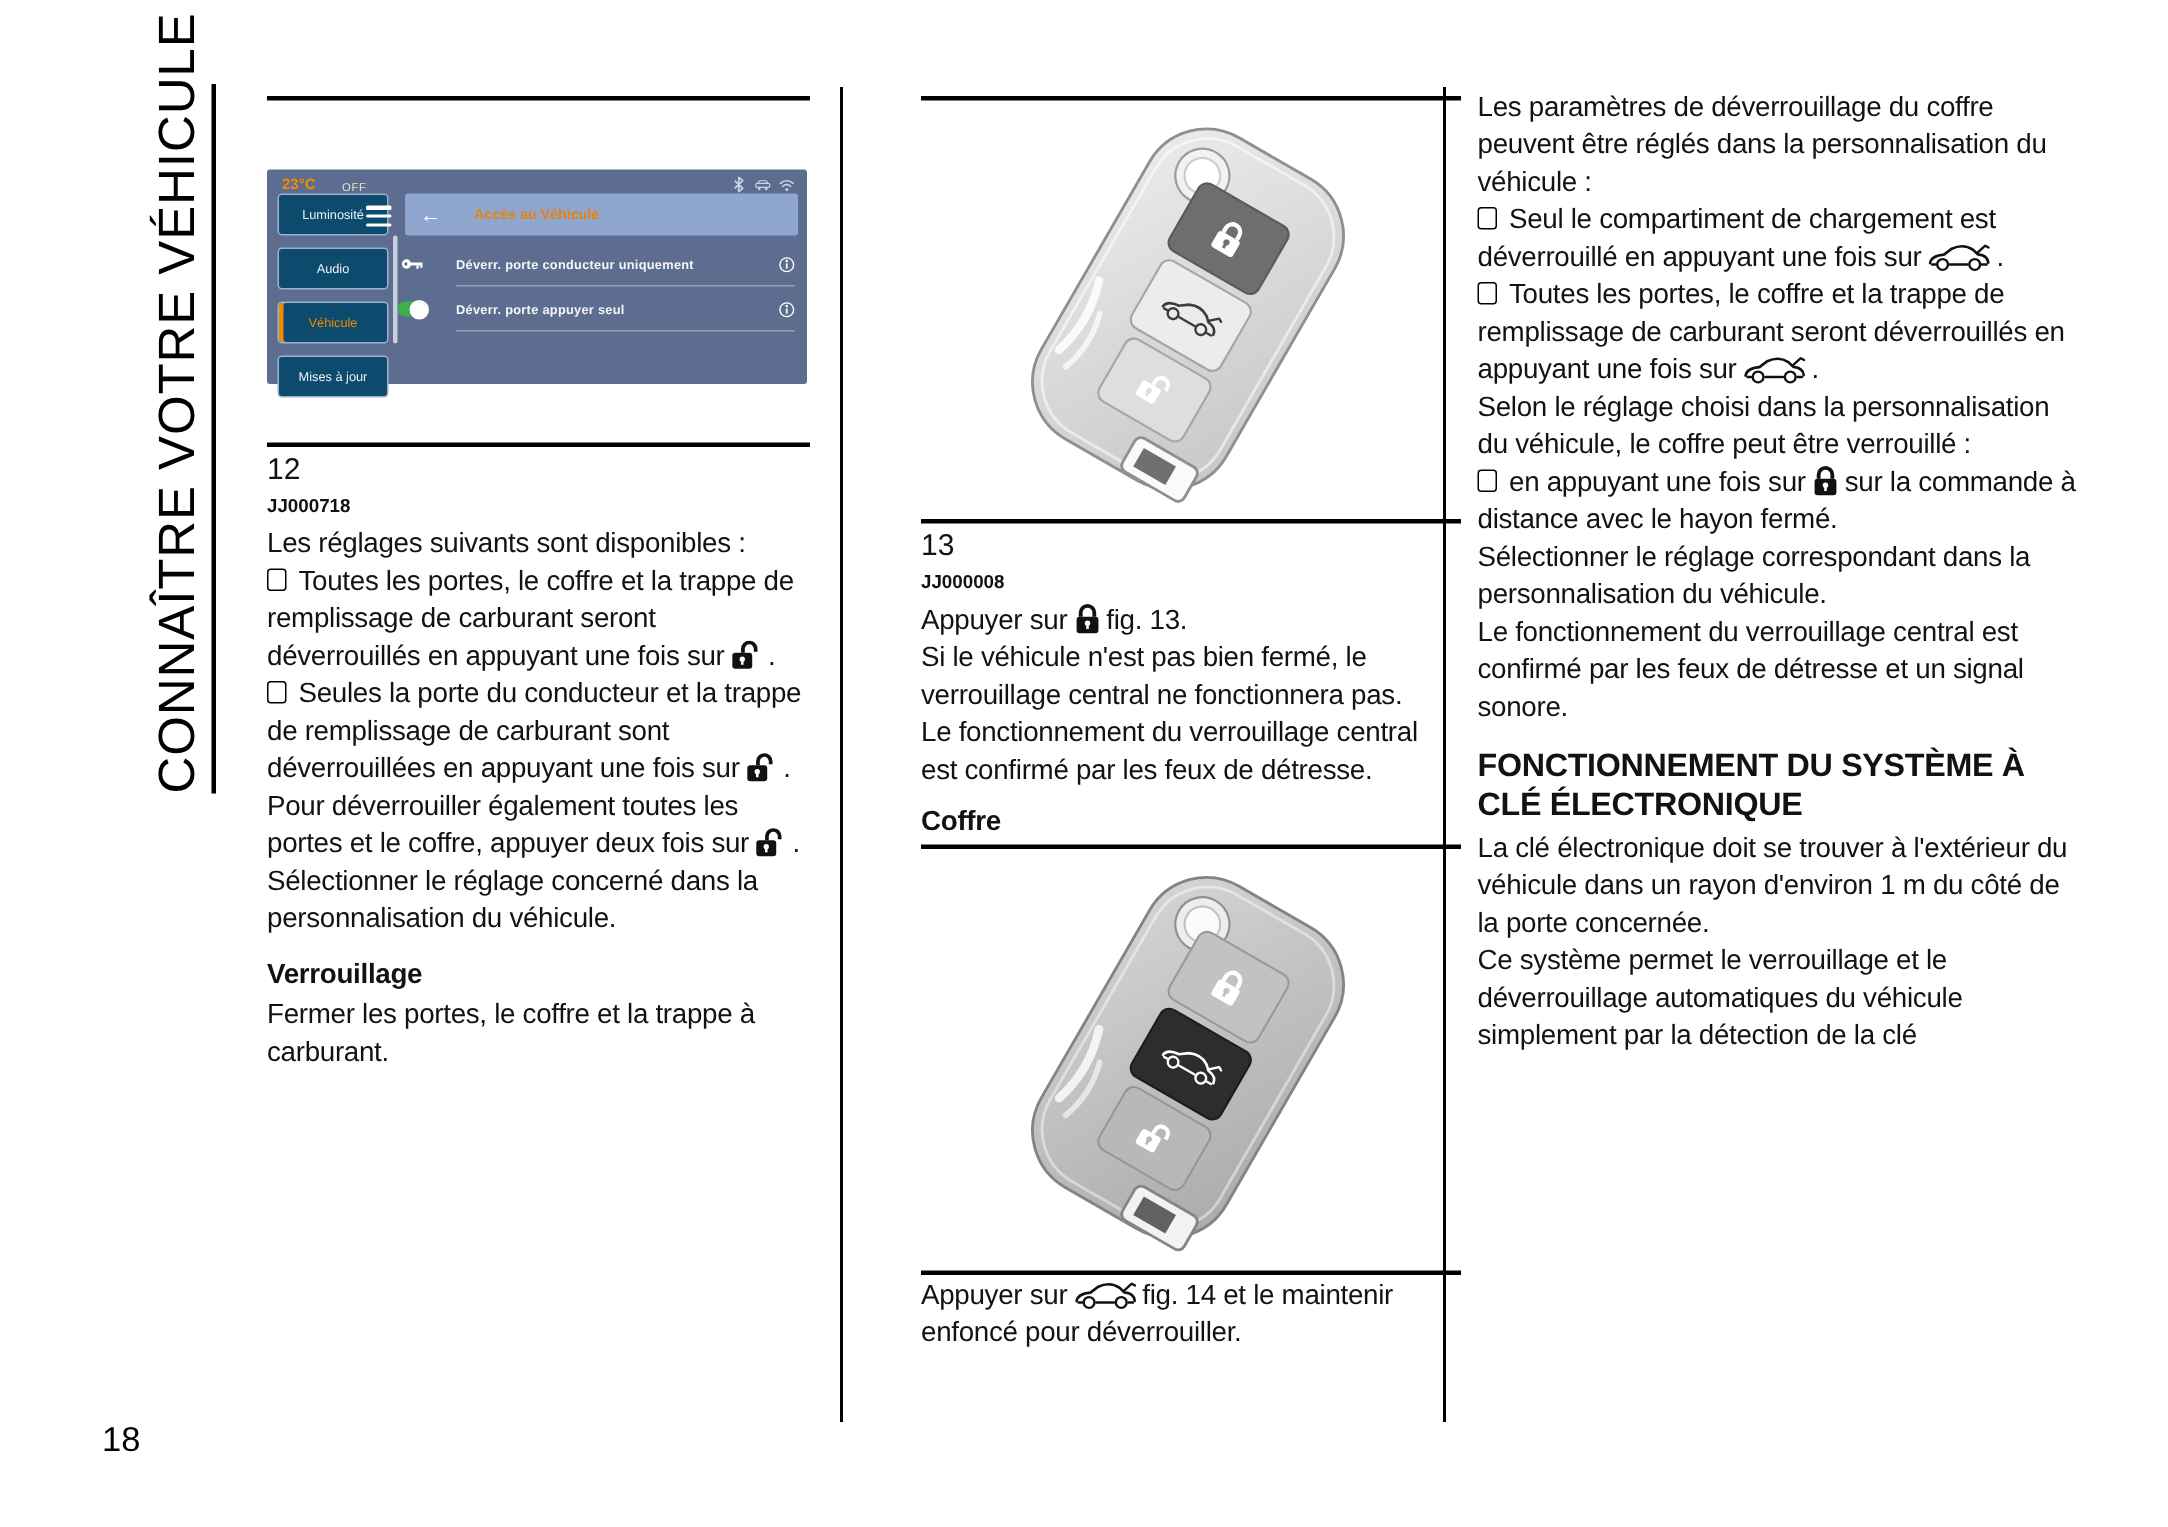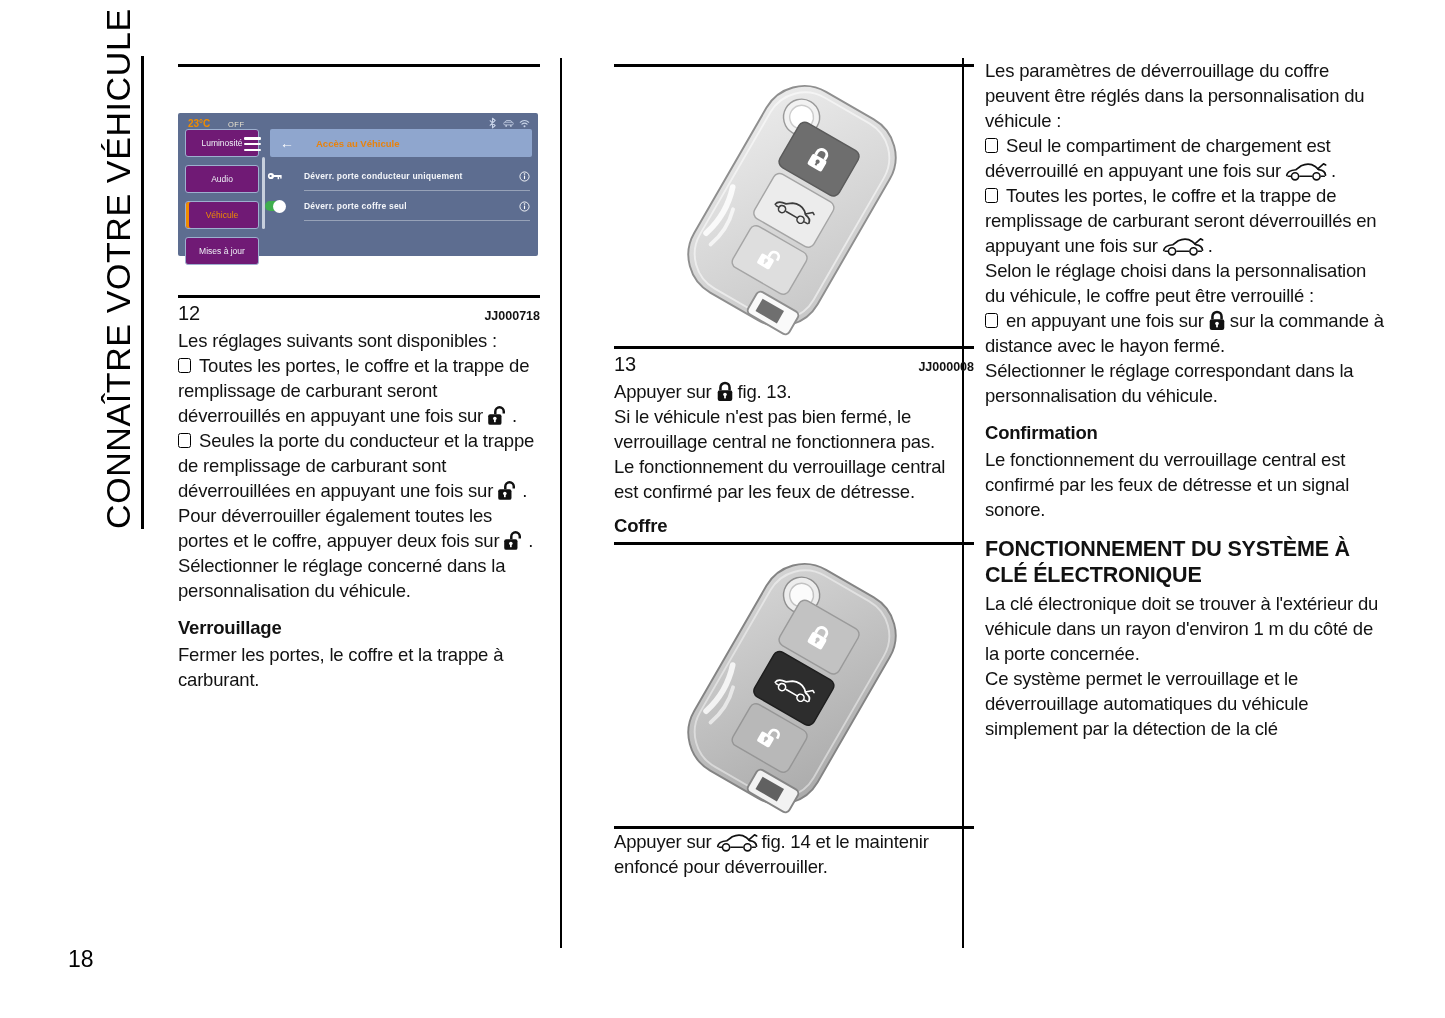--- a/index.html
+++ b/index.html
@@ -14,21 +14,21 @@
   .vdiv.v1{left:560px;} .vdiv.v2{left:962px;}
   .page-number{position:absolute;left:68px;top:946px;font-size:23px;color:#000;}
 
   
   .col{position:absolute;top:58px;}
   .col1{left:178px;width:362px;}
   .col2{left:614px;width:360px;}
   .col3{left:985px;width:404px;}
 
   .hrule{height:3px;background:#000;}
-  .fig-cap{display:flex;justify-content:space-between;align-items:baseline;margin-top:3px;line-height:24px;}
+  .fig-cap{display:flex;justify-content:flex-start;align-items:baseline;margin-top:3px;line-height:24px;flex-direction:column;}
   .fig-num{font-size:20px;}
   .fig-code{font-size:12.5px;font-weight:bold;}
 
   p.para{margin:0;font-size:18.5px;line-height:25px;letter-spacing:-.2px;}
   .mt2{margin-top:2px;} .mt4{margin-top:4px;} .mt5{margin-top:5px;} .mt8{margin-top:8px;}
   .h-sub{margin:12px 0 2px 0;font-size:18.5px;font-weight:bold;letter-spacing:-.2px;line-height:25px;}
   .h-big{margin:14px 0 3px 0;font-size:21.5px;font-weight:800;line-height:26px;letter-spacing:-.2px;}
 
   .sq{display:inline-block;width:11px;height:13px;border:1.8px solid #000;border-radius:2.5px;
       margin-right:8px;vertical-align:-1px;}
@@ -39,21 +39,21 @@
   .ic-unlock-inl{width:23px;height:22px;}
   .ic-car-inl{width:44px;height:21px;}
 
   
   .screen{position:relative;margin-top:46px;width:360px;height:143px;background:#5d6d90;border-radius:2px;}
   .sc-temp{position:absolute;left:10px;top:5px;font-size:10px;font-weight:bold;color:#f08c00;}
   .sc-off{position:absolute;left:50px;top:7px;font-size:7.5px;color:#e9e2cf;letter-spacing:.5px;}
   .sc-status{position:absolute;right:8px;top:4px;display:flex;gap:5px;color:#c9d4e8;}
   .sc-status svg{width:11px;height:12px;}
   .sc-side{position:absolute;left:7px;top:16px;width:74px;}
-  .sc-btn{height:26px;margin-bottom:8px;background:#701a75;border:1px solid #9db0cf;border-radius:3px;
+  .sc-btn{height:26px;margin-bottom:8px;background:#0c4a6e;border:1px solid #9db0cf;border-radius:3px;
           color:#eef1f6;font-size:8.5px;display:flex;align-items:center;justify-content:center;}
   .sc-btn.active{color:#f08c00;box-shadow:inset 3px 0 0 #f08c00;}
   .sc-scroll{position:absolute;left:84px;top:44px;width:3px;height:72px;background:#c7cfdd;border-radius:2px;}
   .sc-burger{position:absolute;left:66px;top:24px;}
   .sc-burger i{display:block;width:17px;height:2.6px;background:#fff;margin-bottom:3.2px;border-radius:1px;}
   .sc-header{position:absolute;left:92px;top:16px;width:262px;height:28px;background:#8fa6ce;border-radius:2px;
              display:flex;align-items:center;}
   .sc-arrow{margin-left:10px;color:#fff;font-size:14px;line-height:1;}
   .sc-title{margin-left:22px;color:#e8820c;font-weight:bold;font-size:9.5px;}
   .sc-row{position:absolute;left:80px;right:8px;height:22px;display:flex;align-items:center;}
@@ -187,21 +187,21 @@
             <use href="#ic-info"></use>
           </svg>
       </div>
       <div class="sc-sep s1"></div>
       <div class="sc-row r2">
         <span class="sc-ic">
             <span class="sc-toggle">
               <b></b>
             </span>
           </span>
-        <span class="sc-lbl">Déverr. porte coffre seul</span>
+        <span class="sc-lbl">Déverr. porte appuyer seul</span>
         <svg class="sc-info">
             <use href="#ic-info"></use>
           </svg>
       </div>
       <div class="sc-sep s2"></div>
     </div>
 
     <div class="hrule" style="margin-top:39px"></div>
     <div class="fig-cap">
       <span class="fig-num">12</span>
@@ -329,21 +329,20 @@
 
 
     <p class="para">
       <span class="sq"></span><span>en appuyant une fois sur</span><svg class="inl ic-lock-inl" viewBox="0 0 22 24">
           <use href="#ic-lock"></use>
         </svg><span>sur la commande à distance avec le hayon fermé.</span>
     </p>
 
     <p class="para mt2"><span>Sélectionner le réglage correspondant dans la personnalisation du véhicule.</span></p>
 
-    <div class="h-sub">Confirmation</div>
     <p class="para"><span>Le fonctionnement du verrouillage central est confirmé par les feux de détresse et un signal sonore.</span></p>
 
     <div class="h-big">FONCTIONNEMENT DU SYSTÈME À CLÉ ÉLECTRONIQUE</div>
     <p class="para"><span>La clé électronique doit se trouver à l'extérieur du véhicule dans un rayon d'environ 1 m du côté de la porte concernée.</span></p>
     <p class="para"><span>Ce système permet le verrouillage et le déverrouillage automatiques du véhicule simplement par la détection de la clé</span></p>
   </div>
 
   <div class="page-number">18</div>
 </div>
 

